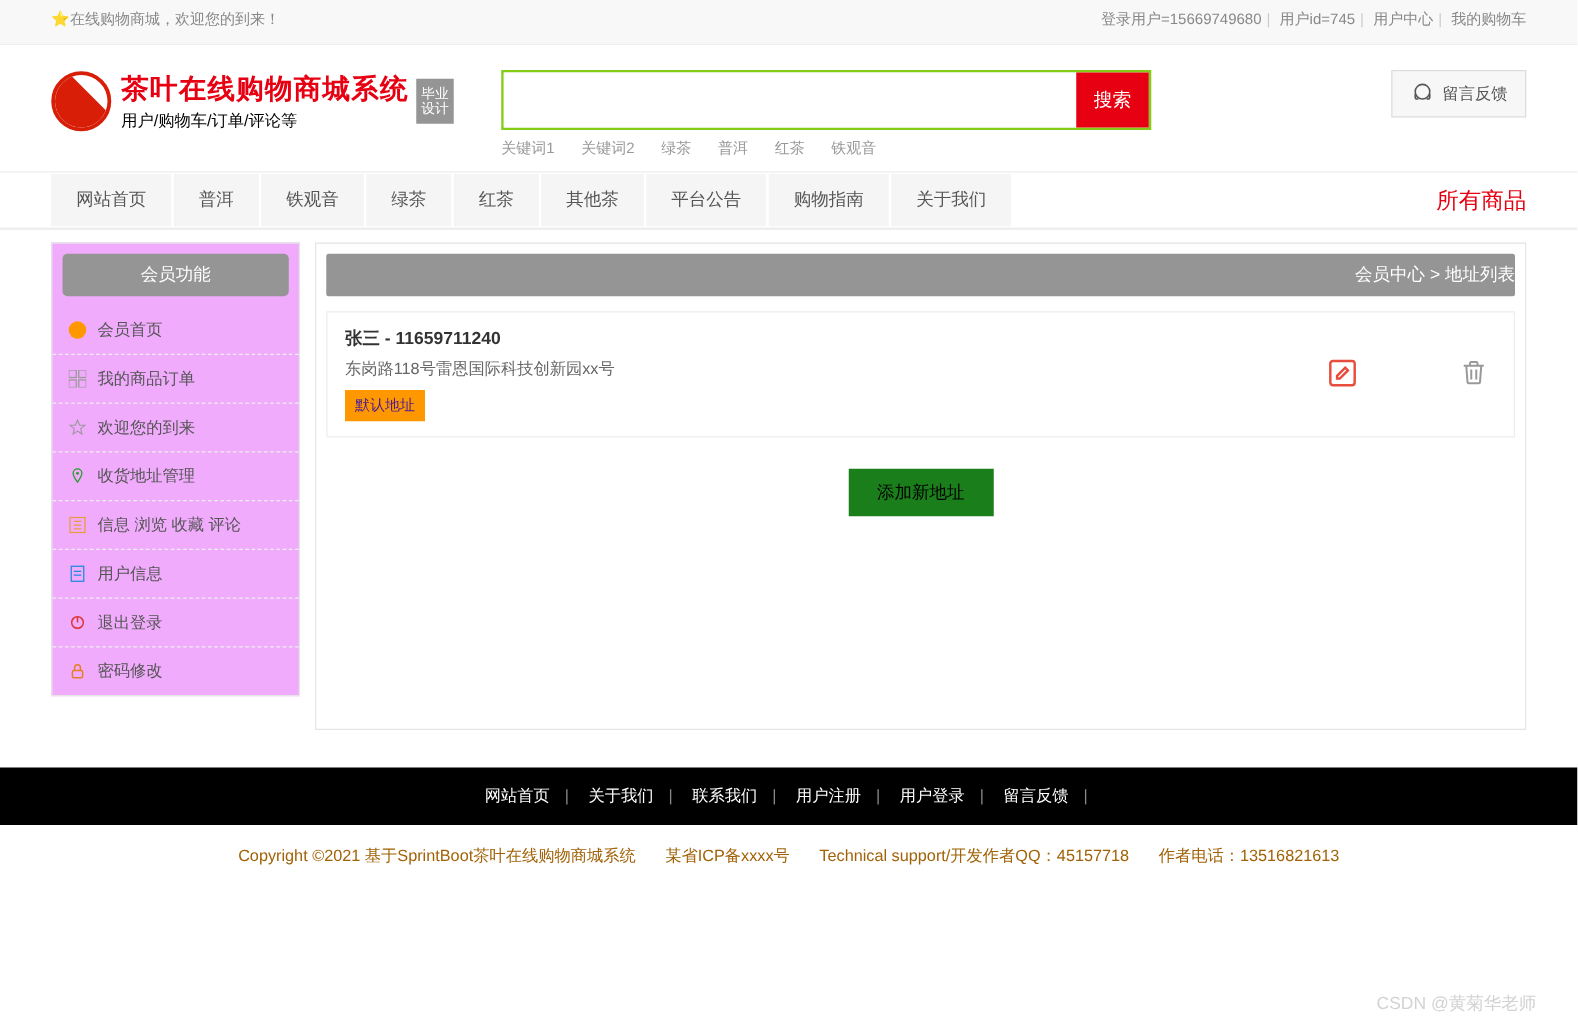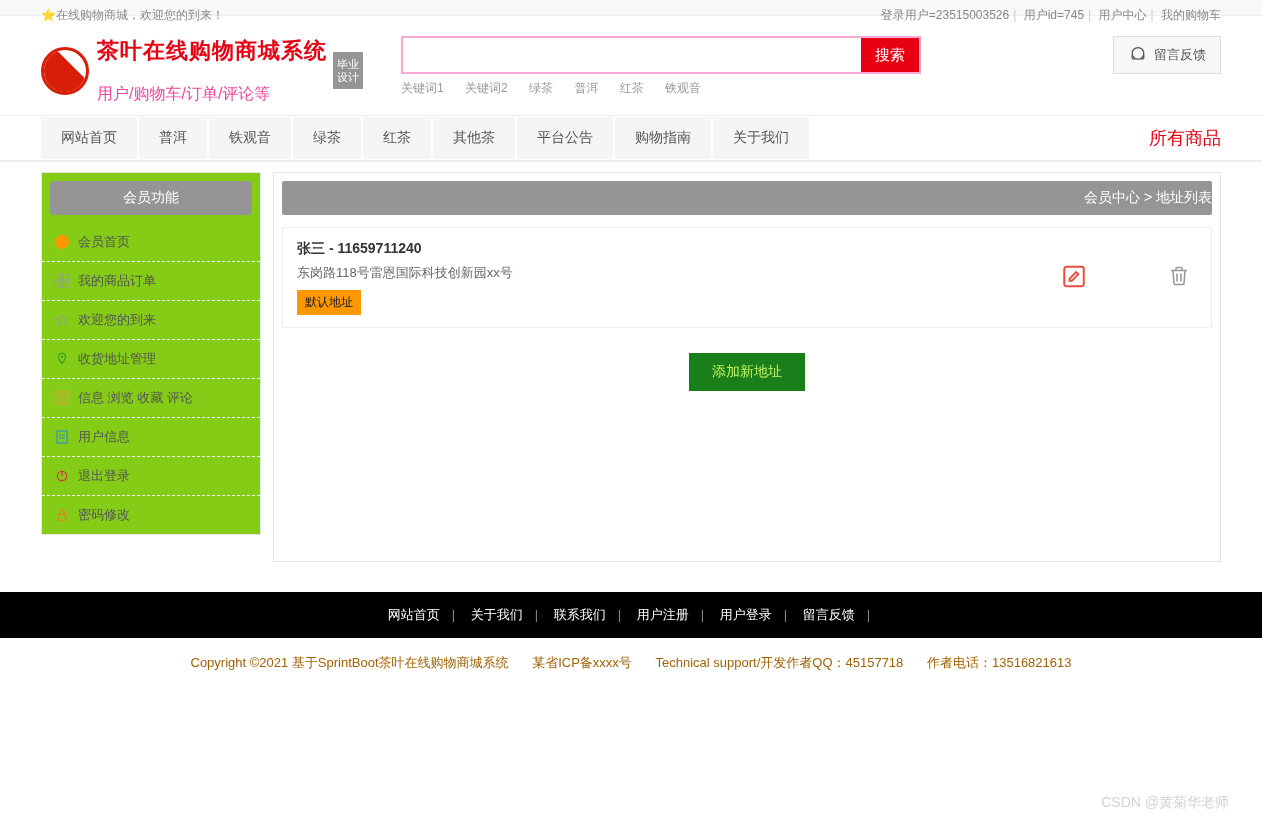--- a/index.html
+++ b/index.html
@@ -1,83 +1,83 @@
 <!DOCTYPE html>
 <html><head>
 <meta charset="utf-8">
 <style>
 * { box-sizing: border-box; margin: 0; padding: 0; }
 body { font-family: "Microsoft YaHei", Arial, sans-serif; font-size: 13px; color: #333; background: #fff; }
 a { text-decoration: none; color: inherit; cursor: pointer; }
 
-.topbar { background: #f8f8f8; border-bottom: 1px solid #eee; height: 16px; line-height: 30px; font-size: 12px; color: #888; }
+.topbar { background: #f8f8f8; border-bottom: 1px solid #eee; height: 36px; line-height: 30px; font-size: 12px; color: #888; }
 .topbar-inner { max-width: 1200px; margin: 0 auto; display: flex; justify-content: space-between; padding: 0 10px; }
 .topbar .star { color: #ffc107; }
 .topbar .right a { color: #888; }
 .topbar .sep { color: #ccc; margin: 0 4px; }
 
 .header { max-width: 1200px; margin: 0 auto; padding: 20px 10px 10px; display: flex; align-items: flex-start; }
 .logo-area { display: flex; align-items: center; width: 360px; flex-shrink: 0; }
 .logo-circle { width: 48px; height: 48px; border: 3px solid #d81e06; border-radius: 50%; position: relative; margin-right: 8px; background: #fff; overflow: hidden; }
 .logo-circle::before { content: ""; position: absolute; width: 60px; height: 60px; background: #d81e06; transform: rotate(45deg); top: 10px; left: -20px; }
 .logo-text .t1 { color: #e60012; font-size: 22px; font-weight: bold; letter-spacing: 1px; }
-.logo-text .t2 { color: #ec4899; font-size: 16px; margin-top: 18px; }
+.logo-text .t2 { color: #000000; font-size: 13px; margin-top: 2px; }
 .badge-block { background: #959595; color: #fff; font-size: 11px; padding: 6px 4px; margin-left: 6px; line-height: 1.1; text-align: left; }
 
 .search-area { flex: 0 0 520px; }
-.search-box { display: flex; border: 2px solid #f9a8d4; height: 38px; }
+.search-box { display: flex; border: 2px solid #84cc16; height: 48px; }
 .search-box input { flex: 1; border: none; outline: none; padding: 0 8px; font-size: 14px; }
 .search-box button { width: 58px; background: #e60012; color: #fff; border: none; font-size: 15px; cursor: pointer; }
 .keywords { margin-top: 6px; color: #999; font-size: 12px; }
 .keywords span { margin-right: 18px; cursor: pointer; }
 
 .feedback-area { margin-left: auto; }
 .feedback-btn { border: 1px solid #ddd; background: #f7f7f7; padding: 8px 14px; display: flex; align-items: center; color: #555; cursor: pointer; }
 .feedback-btn svg { margin-right: 6px; }
 
 .nav { border-top: 1px solid #eee; border-bottom: 2px solid #eee; }
 .nav-inner { max-width: 1200px; margin: 0 auto; display: flex; align-items: center; padding: 0 10px; }
 .nav-inner .item { padding: 12px 20px; background: #f5f5f5; margin-right: 2px; color: #555; cursor: pointer; font-size: 14px; }
 .nav-inner .all-goods { margin-left: auto; color: #e60012; font-size: 18px; font-weight: 500; padding: 10px 0; }
 
 .main { max-width: 1200px; margin: 10px auto 30px; display: flex; gap: 12px; padding: 0 10px; }
-.sidebar { width: 220px; border: 1px solid #e5e5e5; background: #84cc16; align-self: flex-start; }
+.sidebar { width: 199px; border: 1px solid #e5e5e5; background: #f0abfc; align-self: flex-start; }
 .side-title { background: #959595; color: #fff; text-align: center; padding: 8px 0; margin: 8px; border-radius: 4px; font-size: 14px; }
 .side-item { display: flex; align-items: center; padding: 10px 12px; border-bottom: 1px dashed #eee; color: #555; cursor: pointer; font-size: 13px; }
 .side-item:last-child { border-bottom: none; }
 .side-item .ico { width: 16px; height: 16px; margin-right: 8px; display: inline-flex; align-items: center; justify-content: center; }
 .dot-orange { width: 14px; height: 14px; background: #ff9800; border-radius: 50%; }
 
 .content { flex: 1; border: 1px solid #e5e5e5; background: #fff; padding: 8px; min-height: 390px; }
 .crumb { background: #959595; color: #fff; text-align: right; padding: 8px 0; border-radius: 2px; font-size: 14px; }
 .addr-card { border: 1px solid #eee; padding: 12px 14px; margin-top: 12px; position: relative; }
 .addr-title { font-weight: bold; font-size: 14px; margin-bottom: 6px; }
 .addr-line { color: #666; font-size: 13px; margin-bottom: 8px; }
-.default-tag { background: #ff9800; color: #0f172a; padding: 4px 8px; font-size: 12px; display: inline-block; }
+.default-tag { background: #ff9800; color: #4c1d95; padding: 4px 8px; font-size: 12px; display: inline-block; }
 .addr-actions { position: absolute; right: 20px; top: 50%; transform: translateY(-50%); display: flex; gap: 80px; }
 .addr-actions .actbtn { cursor: pointer; }
 .add-btn-row { text-align: center; margin-top: 25px; }
-.add-btn { background: #1a7f1a; color: #bef264; border: none; padding: 10px 23px; font-size: 14px; cursor: pointer; }
+.add-btn { background: #1a7f1a; color: #000000; border: none; padding: 10px 23px; font-size: 14px; cursor: pointer; }
 
 .footer-black { background: #000; color: #fff; padding: 14px 16px; text-align: center; font-size: 13px; }
 .footer-black .flink { color: #fff; margin: 0 4px; }
 .footer-black .fsep { color: #888; margin: 0 8px; }
 .footer-copy { text-align: center; color: #a16207; font-size: 13px; padding: 16px 0 40px; }
 .footer-copy span { margin: 0 10px; }
 
 .watermark { position: fixed; right: 33px; bottom: 10px; color: rgba(180,180,180,0.6); font-size: 14px; pointer-events: none; }
 </style>
 </head>
 <body>
 
 <div class="topbar">
   <div class="topbar-inner">
     <div><span class="star">⭐</span><span>在线购物商城，欢迎您的到来！</span></div>
     <div class="right">
-      <span>登录用户=23515003526</span><span class="sep">|</span>
+      <span>登录用户=15669749680</span><span class="sep">|</span>
       <span>用户id=745</span><span class="sep">|</span>
       <a>用户中心</a><span class="sep">|</span>
       <a>我的购物车</a>
     </div>
   </div>
 </div>
 
 <div class="header">
   <div class="logo-area">
     <div class="logo-circle"></div>

